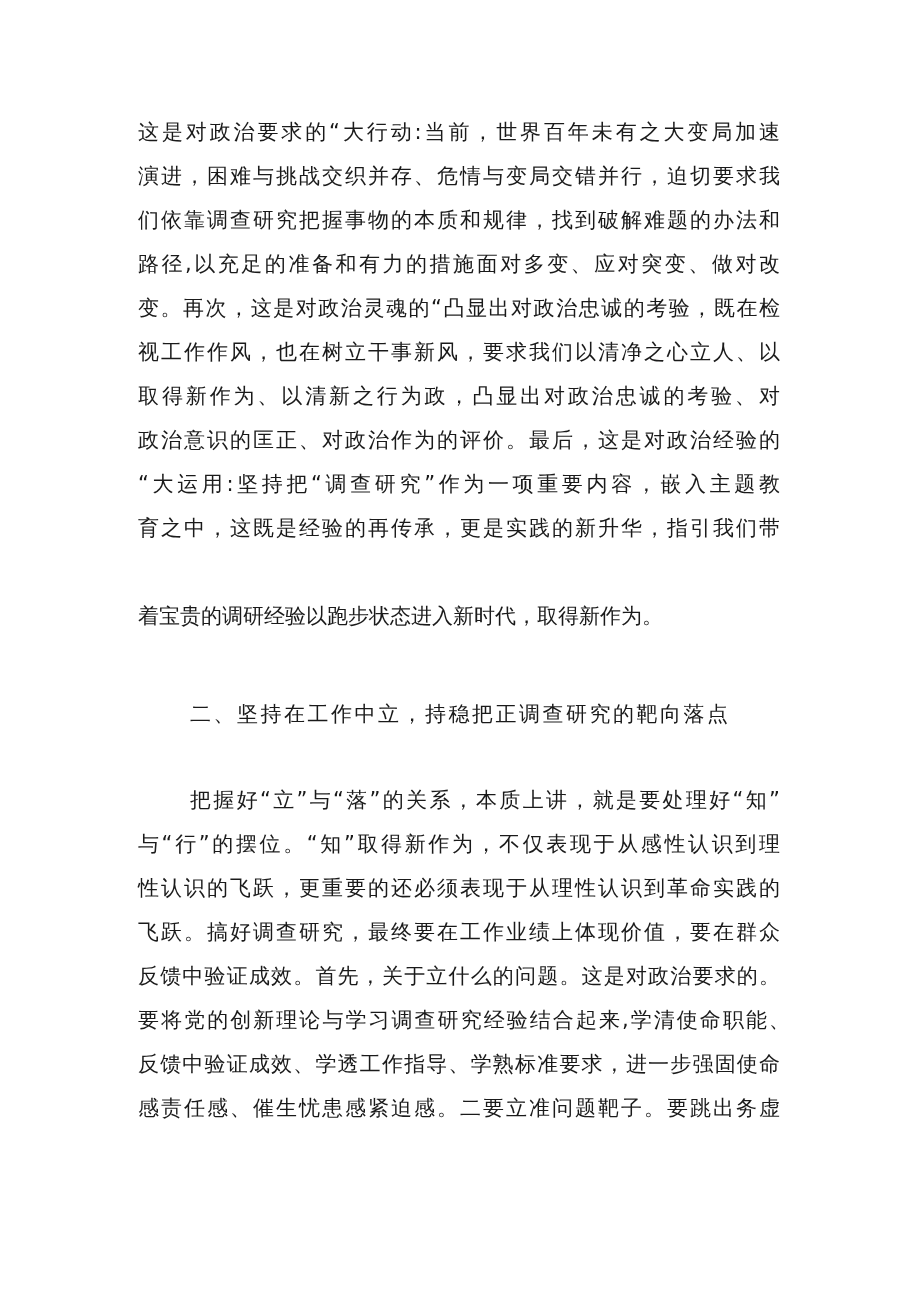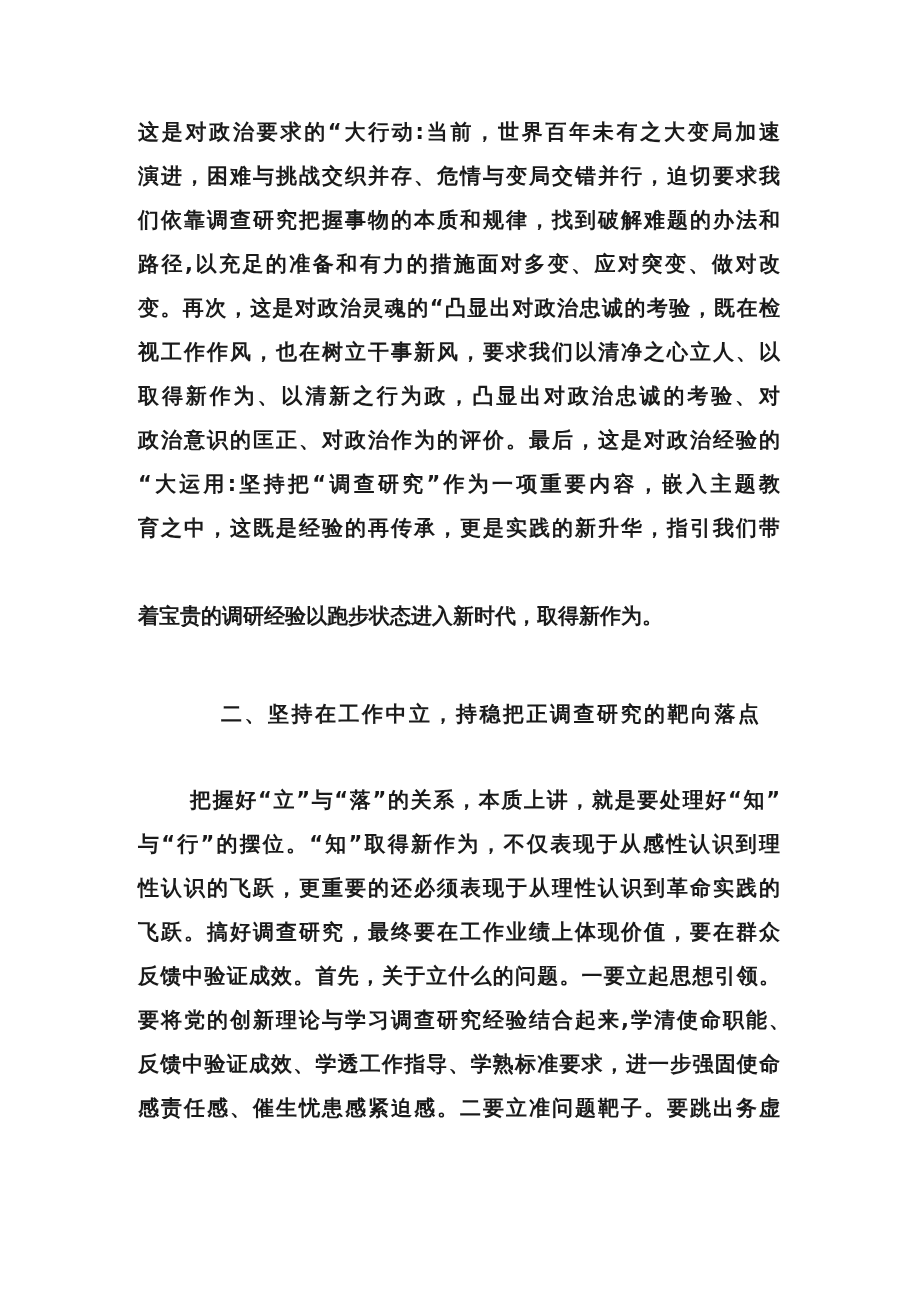--- a/index.html
+++ b/index.html
@@ -1,23 +1,23 @@
 <!DOCTYPE html>
 <html><head>
 <meta charset="utf-8">
 <style>
   html, body { margin:0; padding:0; background:#ffffff; }
   body { width:920px; height:1301px; position:relative; overflow:hidden;
          font-family:"DejaVu Sans","Liberation Sans",sans-serif; color:#1a1a1a; }
-  .page { position:absolute; left:0; top:0; width:920px; height:1301px; background:#fff;font-weight:bold; }
+  .page { position:absolute; left:0; top:0; width:920px; height:1301px; background:#fff; }
   .line { position:absolute; left:138px; width:642px; height:26px; font-size:21px; line-height:26px;
           white-space:nowrap; text-align:justify; text-align-last:justify; }
   .line.last { text-align-last:left; }
   .line.indent { left:190px; width:590px; }
-  .heading { position:absolute; left:190px; font-size:21px; line-height:26px; white-space:nowrap; letter-spacing:2.5px;margin-left:31px; }
+  .heading { position:absolute; left:190px; font-size:21px; line-height:26px; white-space:nowrap; letter-spacing:2.5px; }
 </style>
 </head>
 <body>
 
 <div class="page">
 
   <div>
     <div class="line" style="top:119px">这是对政治要求的“大行动:当前，世界百年未有之大变局加速</div>
     <div class="line" style="top:163px">演进，困难与挑战交织并存、危情与变局交错并行，迫切要求我</div>
     <div class="line" style="top:207px">们依靠调查研究把握事物的本质和规律，找到破解难题的办法和</div>
@@ -31,18 +31,18 @@
     <div class="line last" style="top:603px;width:auto">着宝贵的调研经验以跑步状态进入新时代，取得新作为。</div>
   </div>
 
   <div class="heading" style="top:701px">二、坚持在工作中立，持稳把正调查研究的靶向落点</div>
 
   <div>
     <div class="line indent" style="top:787px">把握好“立”与“落”的关系，本质上讲，就是要处理好“知”</div>
     <div class="line" style="top:831px">与“行”的摆位。“知”取得新作为，不仅表现于从感性认识到理</div>
     <div class="line" style="top:875px">性认识的飞跃，更重要的还必须表现于从理性认识到革命实践的</div>
     <div class="line" style="top:919px">飞跃。搞好调查研究，最终要在工作业绩上体现价值，要在群众</div>
-    <div class="line" style="top:963px">反馈中验证成效。首先，关于立什么的问题。一要立起思想引领。</div>
+    <div class="line" style="top:963px">反馈中验证成效。首先，关于立什么的问题。这是对政治要求的。</div>
     <div class="line" style="top:1007px;width:652px">要将党的创新理论与学习调查研究经验结合起来,学清使命职能、</div>
     <div class="line" style="top:1051px">反馈中验证成效、学透工作指导、学熟标准要求，进一步强固使命</div>
     <div class="line" style="top:1095px">感责任感、催生忧患感紧迫感。二要立准问题靶子。要跳出务虚</div>
   </div>
 </div>
 
 </body></html>

